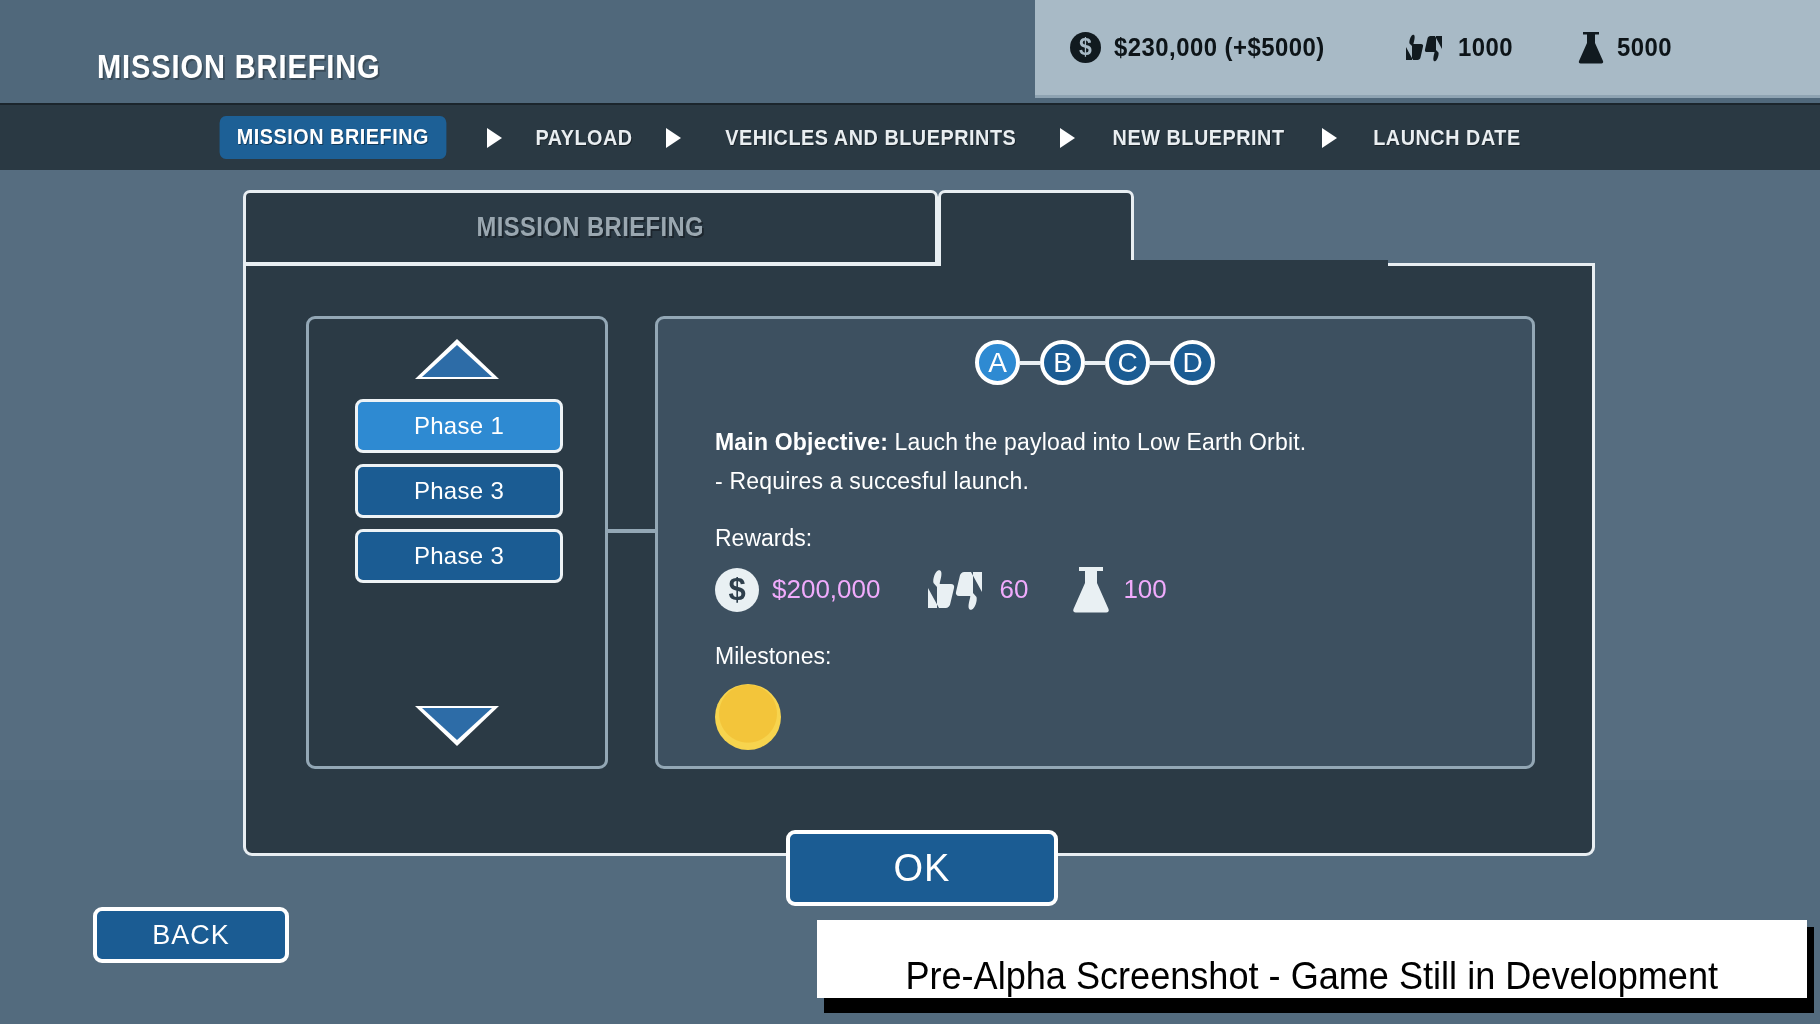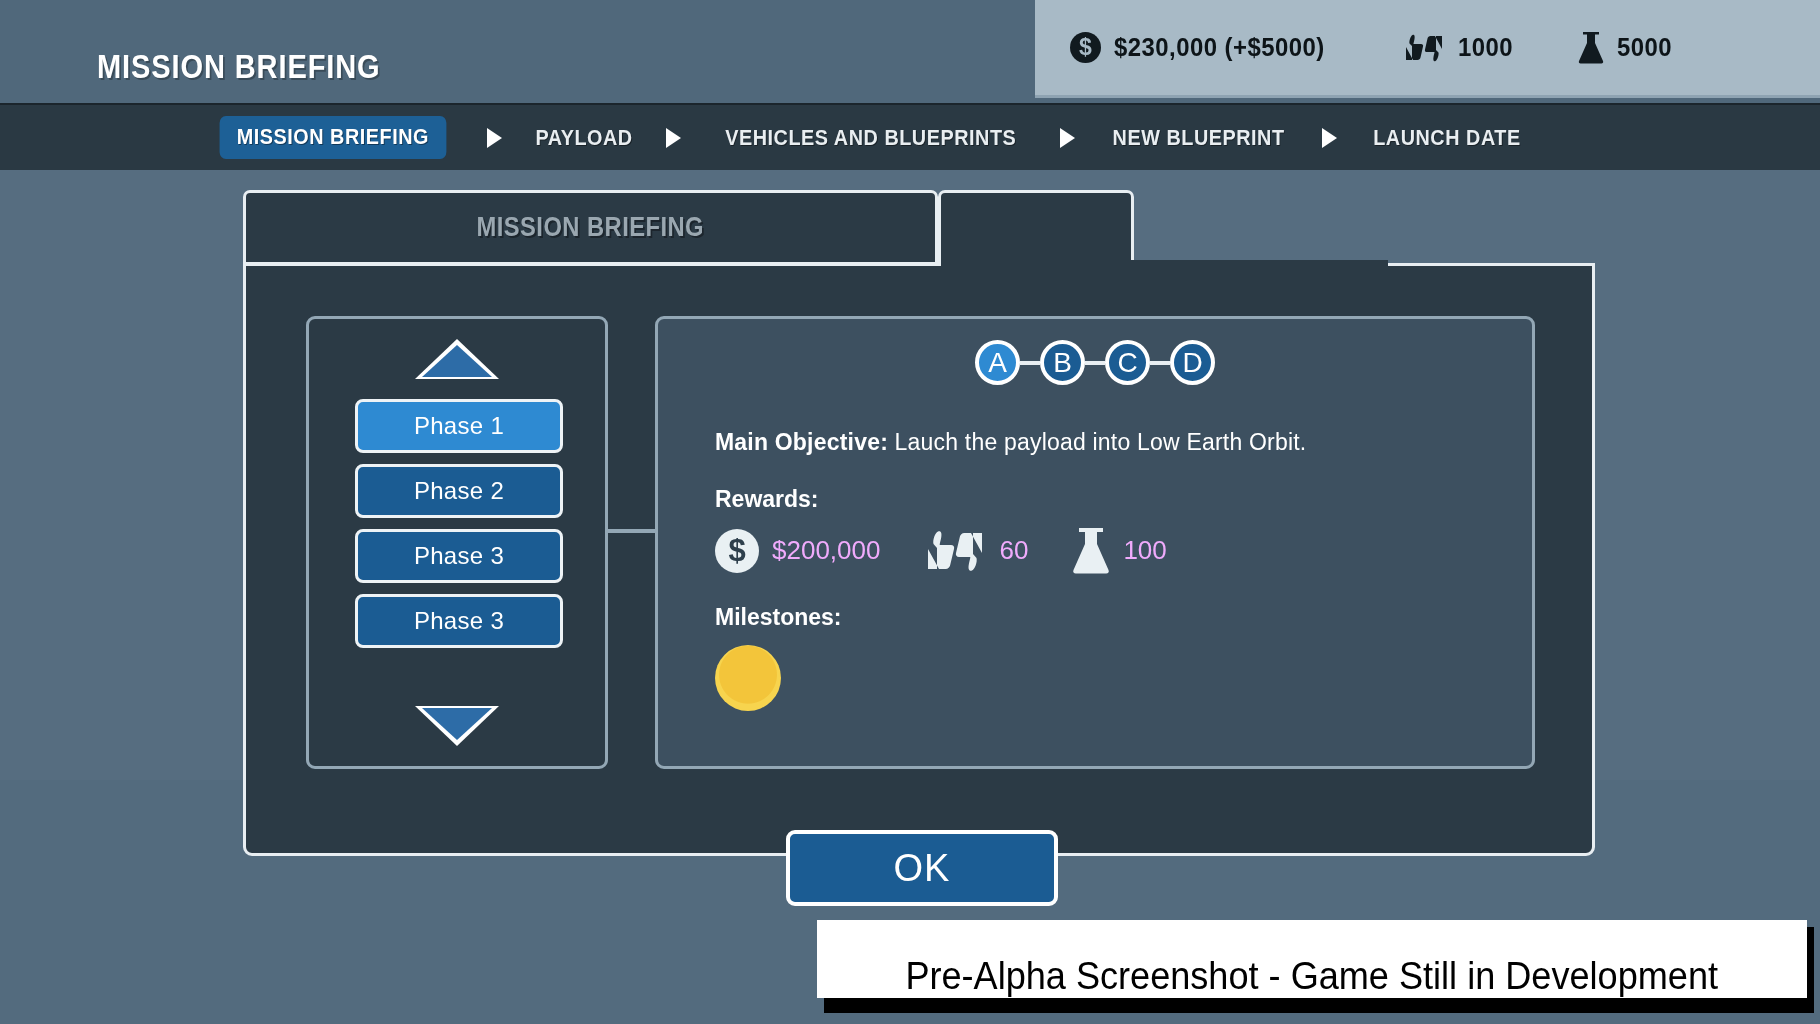--- a/index.html
+++ b/index.html
@@ -202,21 +202,21 @@
   .node.active { background: #2e8ad2; }
   .node-link { width: 20px; height: 4px; background: #e8eef2; }
 
   .detail-body { position: absolute; left: 57px; top: 110px; right: 20px; }
   .obj-line {
     color: #ffffff; font-size: 23px; margin-bottom: 12px;
     letter-spacing: 0.2px;
   }
   .obj-line b { font-weight: bold; }
   .sec-head {
-    color: #ffffff; font-size: 23px; font-weight: bold;
+    color: #ffffff; font-size: 23px; font-weight: normal;
     margin-top: 30px; margin-bottom: 14px;
   }
   .rewards-row { display: flex; align-items: center; gap: 44px; margin-top: 4px; }
   .reward { display: flex; align-items: center; gap: 13px; }
   .reward-val { color: #f0abfc; font-size: 26px; }
   .icon-money-light {
     width: 44px; height: 44px; border-radius: 50%;
     background: #e9f0f3; color: #2e3f4c;
     font-size: 31px; font-weight: bold;
     display: flex; align-items: center; justify-content: center;
@@ -335,23 +335,20 @@
 
     <div class="phase-panel">
       <div class="arrow-up-outline"></div>
       <div class="arrow-up-fill"></div>
 
       <div class="phase-btns">
         <div class="phase-btn selected">
           <span>Phase 1</span>
         </div>
         <div class="phase-btn">
-          <span>Phase 2</span>
-        </div>
-        <div class="phase-btn">
           <span>Phase 3</span>
         </div>
         <div class="phase-btn">
           <span>Phase 3</span>
         </div>
       </div>
 
       <div class="arrow-down-outline"></div>
       <div class="arrow-down-fill"></div>
     </div>
@@ -376,20 +373,21 @@
         <div class="node">
           <span>D</span>
         </div>
       </div>
 
       <div class="detail-body">
 
         <div class="obj-line">
           <b>Main Objective:</b><span> Lauch the payload into Low Earth Orbit.</span>
         </div>
+        <div class="obj-line">- Requires a succesful launch.</div>
 
         <div class="sec-head">Rewards:</div>
 
         <div class="rewards-row">
 
           <div class="reward">
             <div class="icon-money-light">$</div>
             <div class="reward-val">$200,000</div>
           </div>
 
@@ -418,19 +416,22 @@
         <div class="milestone-coin"></div>
 
       </div>
     </div>
   </div>
 
   <div class="ok-btn">
     <span>OK</span>
   </div>
 
+  <div class="back-btn">
+    <span>BACK</span>
+  </div>
 
   <div class="watermark-shadow"></div>
   <div class="watermark">
     <span class="watermark-text">Pre-Alpha Screenshot - Game Still in Development</span>
   </div>
 
 </div>
 
 </body></html>

